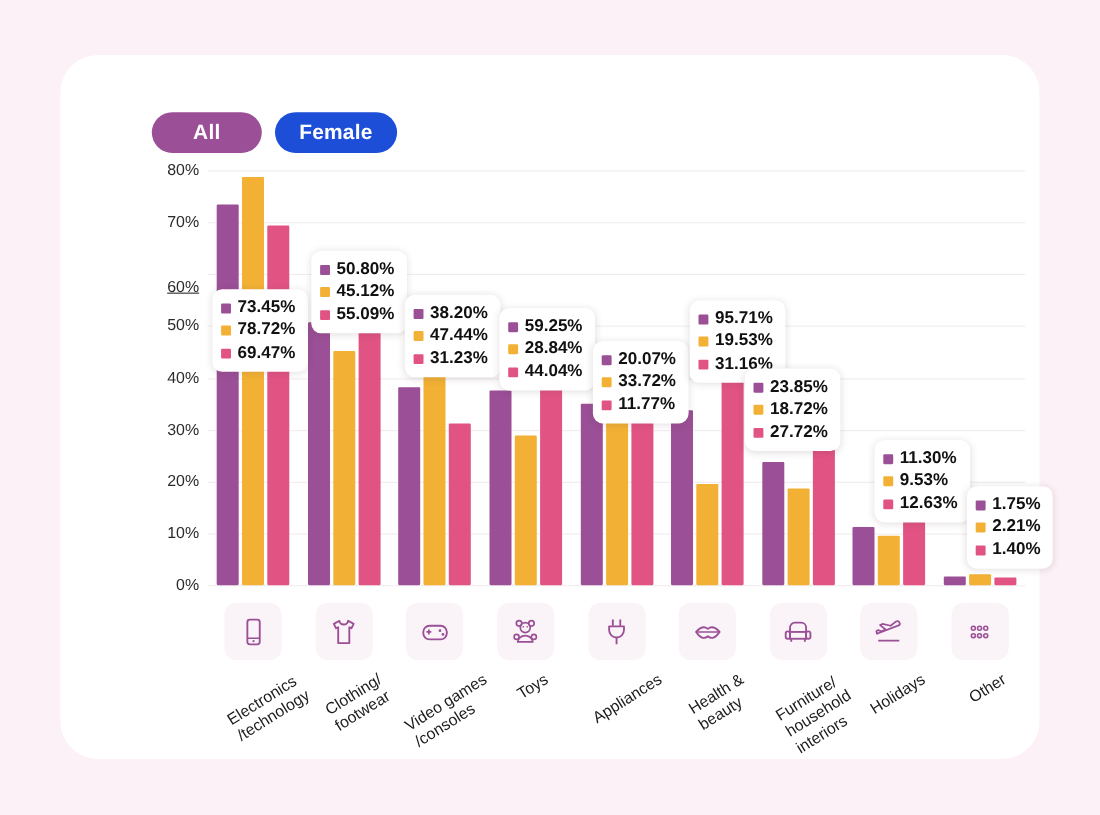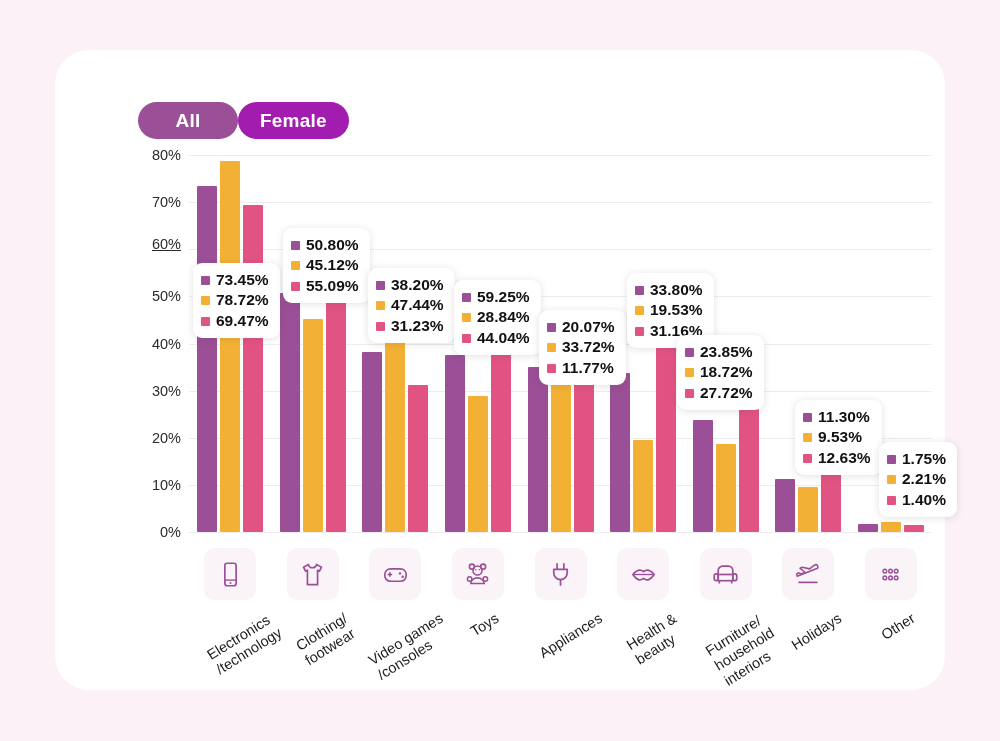--- a/index.html
+++ b/index.html
@@ -14,21 +14,21 @@
     left: 55px; top: 50px;
     width: 890px; height: 640px;
     background: #FFFFFF;
     border-radius: 34px;
   }
 
   
   #legend {
     position: absolute;
     left: 83px; top: 52px;
-    display: flex; 
+    display: flex; gap: 12px;
   }
   .pill {
     height: 37px;
     border-radius: 19px;
     display: flex; align-items: center; justify-content: center;
     color: #FFFFFF;
     font-size: 19px;
     font-weight: bold;
     letter-spacing: .2px;
     padding: 0 22px;
@@ -125,41 +125,41 @@
 </style>
 </head>
 <body>
 
 <div id="card">
 
   <div id="legend">
     <div class="pill" style="background: rgb(155, 79, 150);">
       <span>All</span>
     </div>
-    <div class="pill" style="background: #a21caf;">
+    <div class="pill" style="background: #1d4ed8;">
       <span>Female</span>
     </div>
   </div>
 
   <div id="plot">
     <div id="gridlines">
         <div class="gridline" style="top: 0px;"></div>
         <div class="gridline" style="top: 47.125px;"></div>
         <div class="gridline" style="top: 94.25px;"></div>
         <div class="gridline" style="top: 141.375px;"></div>
         <div class="gridline" style="top: 188.5px;"></div>
         <div class="gridline" style="top: 235.625px;"></div>
         <div class="gridline" style="top: 282.75px;"></div>
         <div class="gridline" style="top: 329.875px;"></div>
         <div class="gridline" style="top: 377px;"></div>
       </div>
     <div id="yticks">
         <div class="ytick" style="top: 0px;">80%</div>
         <div class="ytick" style="top: 47.125px;">70%</div>
-        <div class="ytick" style="top: 89px; text-decoration: underline;">60%</div>
+        <div class="ytick" style="top: 106px; text-decoration: underline;">60%</div>
         <div class="ytick" style="top: 141.375px;">50%</div>
         <div class="ytick" style="top: 188.5px;">40%</div>
         <div class="ytick" style="top: 235.625px;">30%</div>
         <div class="ytick" style="top: 282.75px;">20%</div>
         <div class="ytick" style="top: 329.875px;">10%</div>
         <div class="ytick" style="top: 377px;">0%</div>
       </div>
     <div id="bars">
         <div class="group">
           <div class="bar" style="height: 346.133px; background: rgb(155, 79, 150);"></div>
@@ -274,21 +274,21 @@
             <span class="cval">33.72%</span>
           </div>
           <div class="crow">
             <span class="sw" style="background: rgb(225, 83, 131);"></span>
             <span class="cval">11.77%</span>
           </div>
         </div>
         <div class="callout" style="left: 490px; top: 118px;">
           <div class="crow">
             <span class="sw" style="background: rgb(155, 79, 150);"></span>
-            <span class="cval">33.80%</span>
+            <span class="cval">95.71%</span>
           </div>
           <div class="crow">
             <span class="sw" style="background: rgb(242, 177, 52);"></span>
             <span class="cval">19.53%</span>
           </div>
           <div class="crow">
             <span class="sw" style="background: rgb(225, 83, 131);"></span>
             <span class="cval">31.16%</span>
           </div>
         </div>

